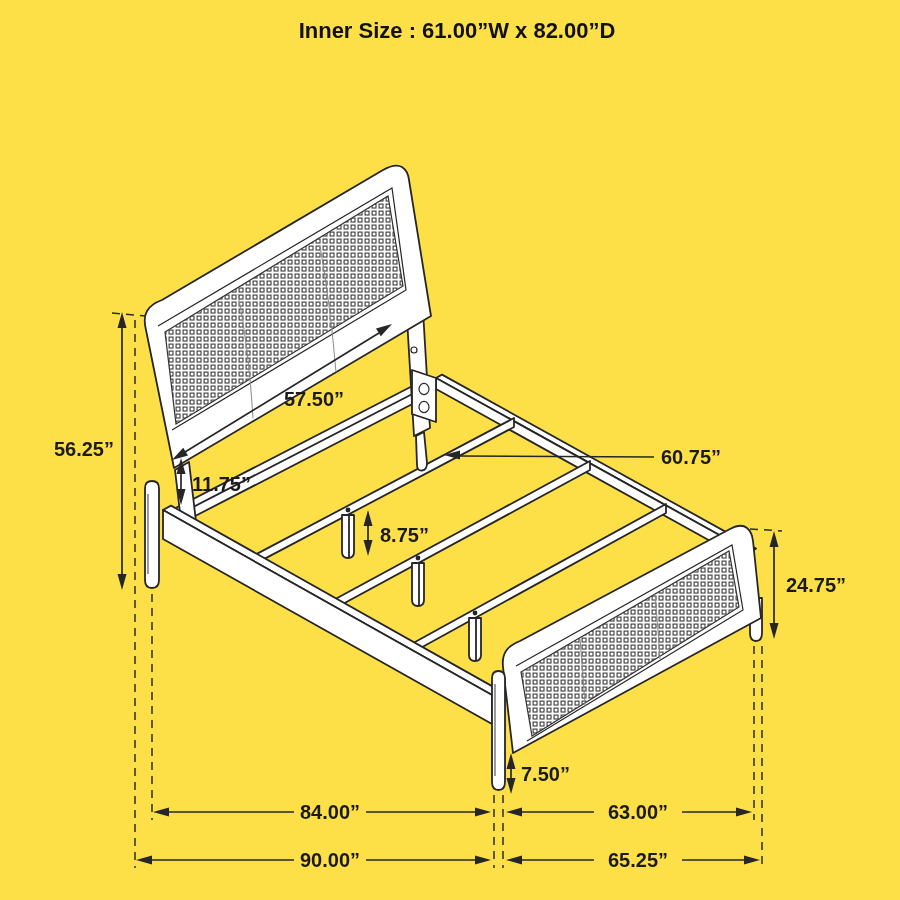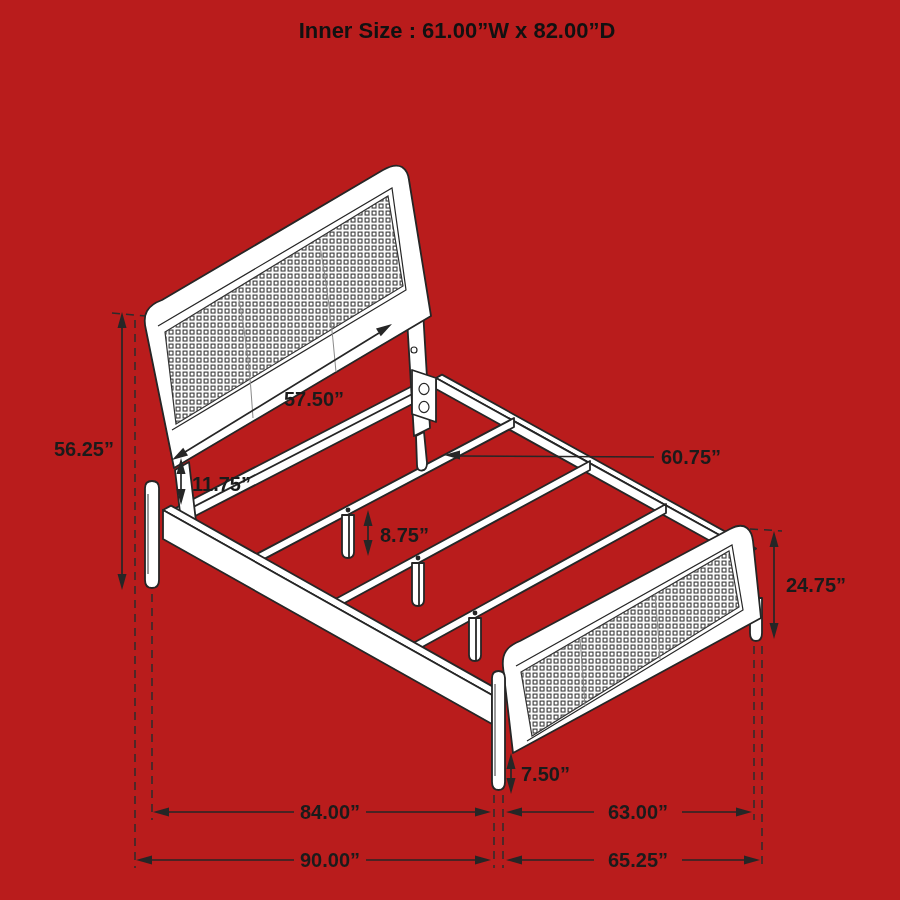--- a/index.html
+++ b/index.html
@@ -1,16 +1,16 @@
 <!DOCTYPE html>
 <html><head>
 <meta charset="utf-8">
 <style>
   html,body{margin:0;padding:0;background:#ffffff;}
-  .stage{position:relative;width:900px;height:900px;background:#b91c1c;overflow:hidden;
+  .stage{position:relative;width:900px;height:900px;background:#fde047;overflow:hidden;
          font-family:"Liberation Sans",sans-serif;}
   svg{display:block;}
   .ln{fill:none;stroke:#262626;stroke-width:1.8;stroke-linejoin:round;stroke-linecap:round;}
   .fw{fill:#ffffff;stroke:#262626;stroke-width:1.8;stroke-linejoin:round;}
   .thin{fill:none;stroke:#262626;stroke-width:1.2;}
   .seam{fill:none;stroke:#8a8a8a;stroke-width:1;}
   .shade{fill:none;stroke:#9a9a9a;stroke-width:2;}
   .dash{fill:none;stroke:#2c2c2c;stroke-width:1.5;stroke-dasharray:8 6;}
   .dim{fill:none;stroke:#262626;stroke-width:1.7;}
   .ah{fill:#262626;stroke:none;}

